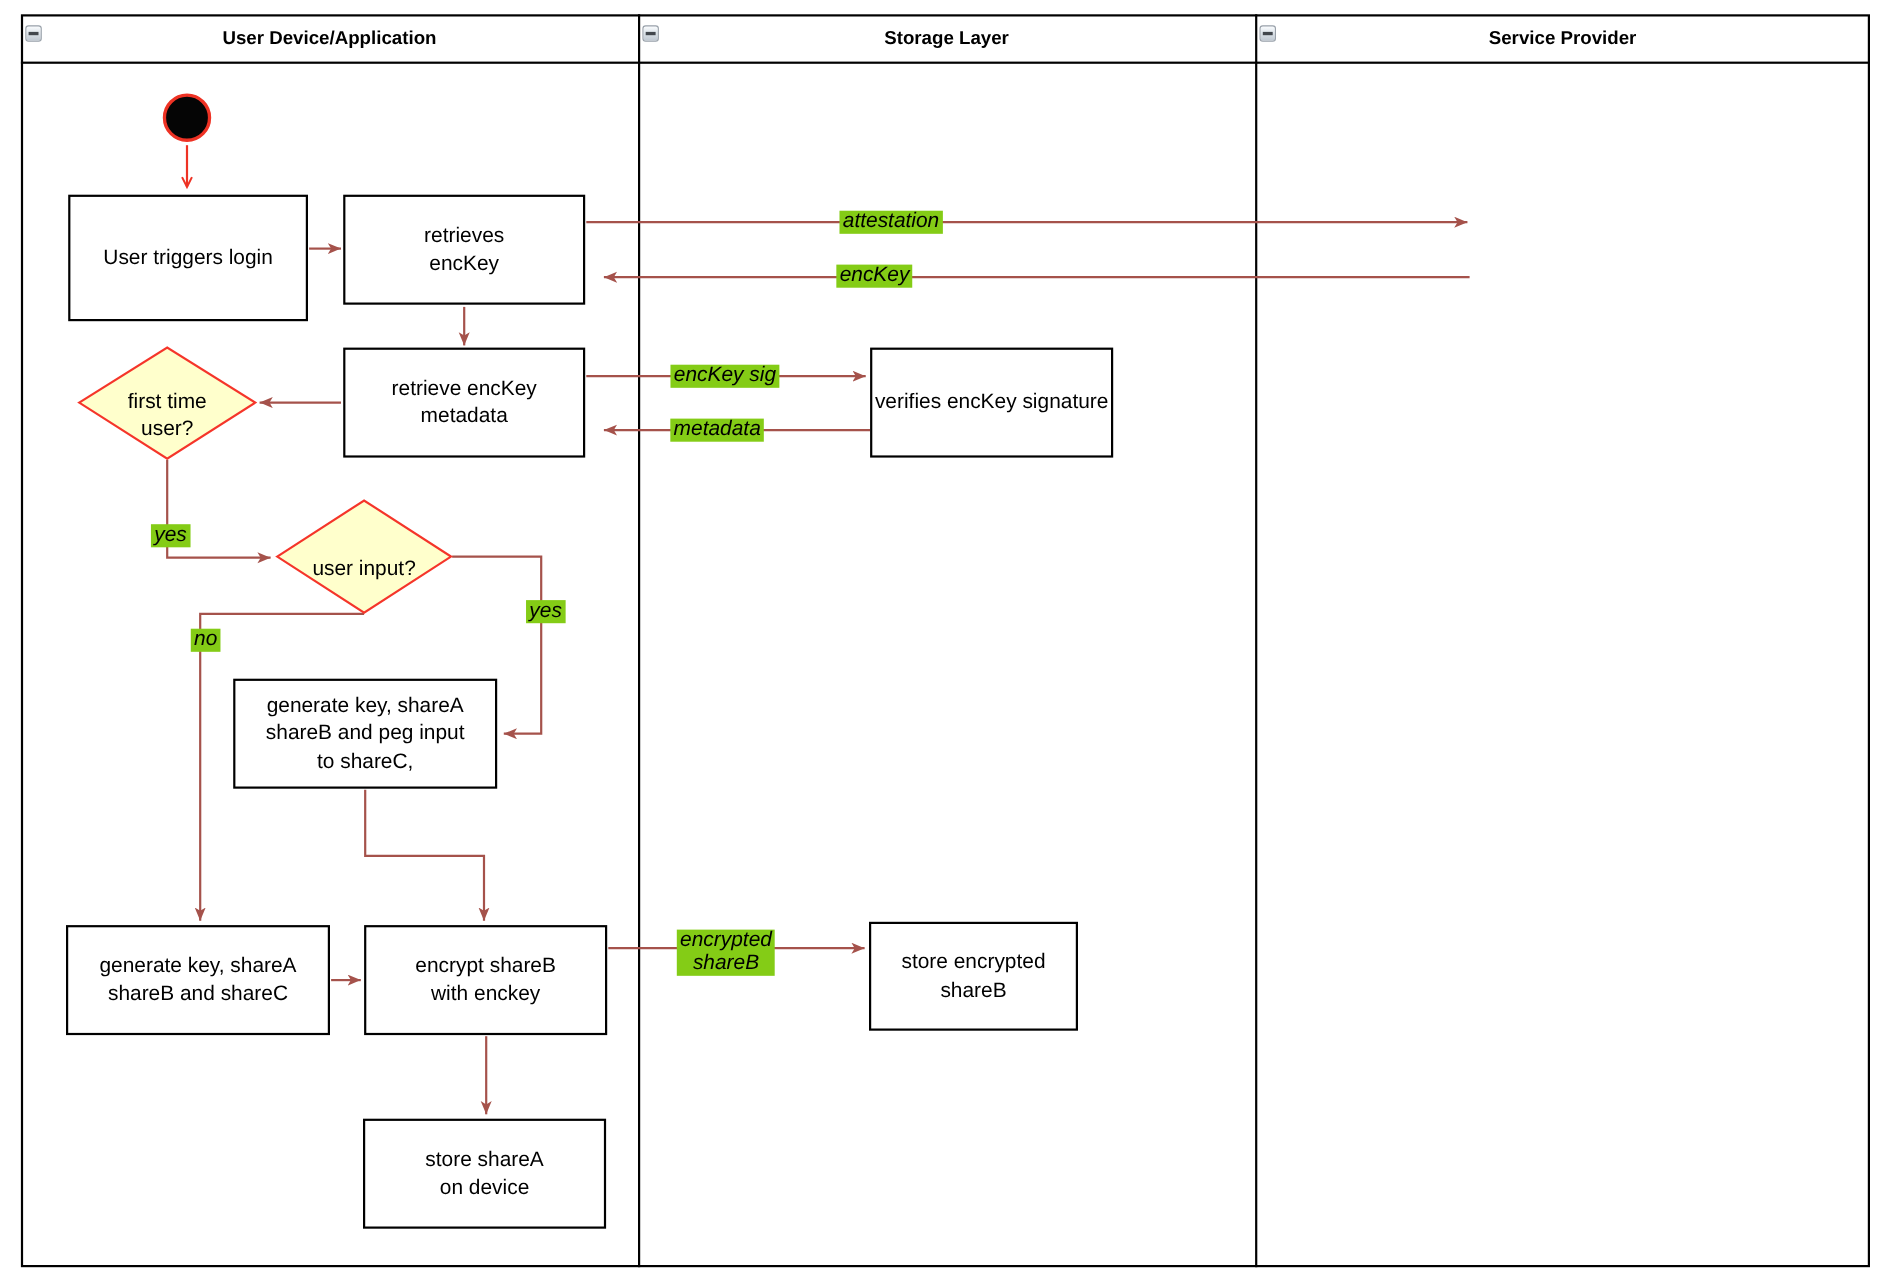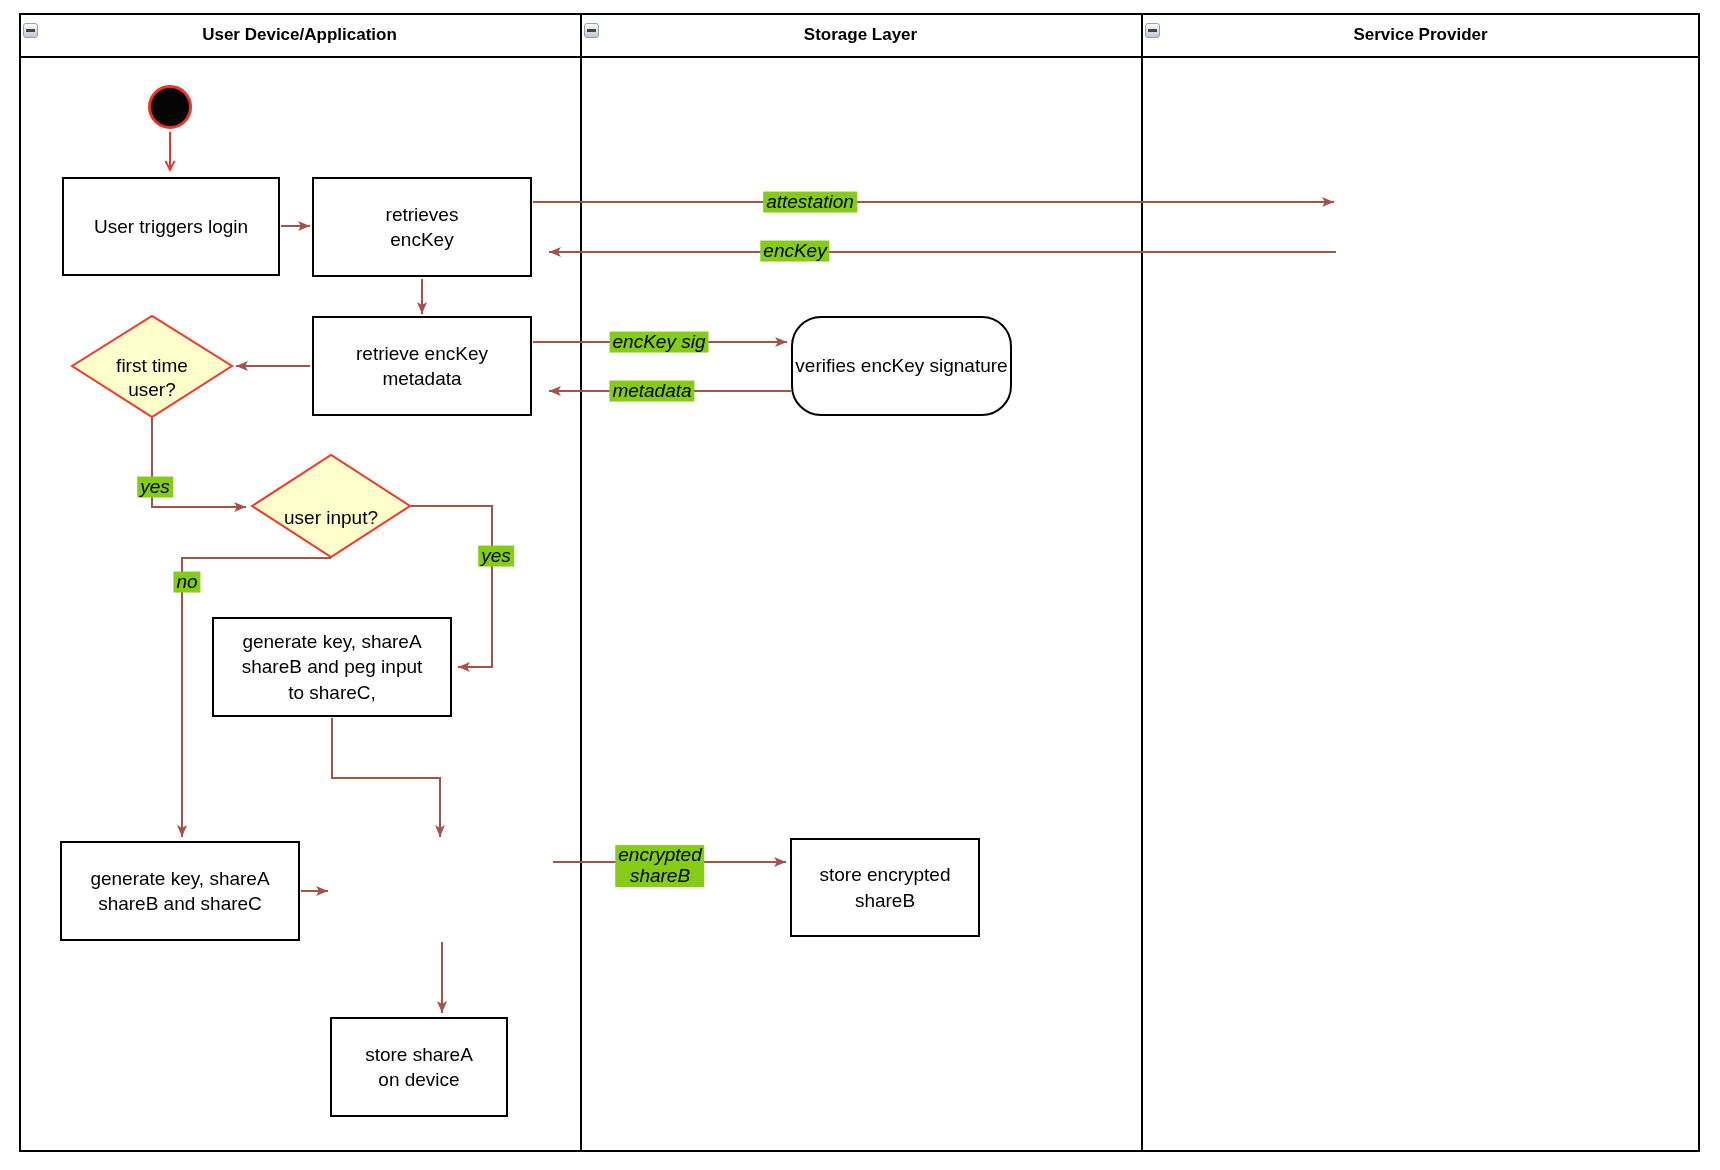--- a/index.html
+++ b/index.html
@@ -22,21 +22,21 @@
         display:flex;align-items:center;justify-content:center;z-index:3;cursor:pointer;}
   .collapse-btn::before{content:"";display:block;width:9px;height:3px;background:#42474d;}
 
   
   svg.wires{position:absolute;left:0;top:0;width:1720px;height:1170px;z-index:2;}
 
   
   .node{position:absolute;box-sizing:border-box;background:#fff;border:2px solid #000;
         display:flex;align-items:center;justify-content:center;text-align:center;
         font-size:19px;line-height:1.32;white-space:pre-line;z-index:3;}
-  .node.nowrap{white-space:nowrap;overflow:visible;border-radius:30px;}
+  .node.nowrap{white-space:nowrap;overflow:visible;}
   .start-node{position:absolute;left:148px;top:85px;width:44px;height:44px;
         box-sizing:border-box;border-radius:50%;background:#050505;
         border:3px solid #ee3224;z-index:3;}
   .decision-text{position:absolute;transform:translate(-50%,-50%);
         font-size:19px;line-height:1.25;text-align:center;white-space:pre-line;z-index:3;margin-top:12px;}
 
   
   .elabel{position:absolute;transform:translate(-50%,-50%);background:#84cc16;
         padding:0 3px;font-size:19px;line-height:1.1;text-align:center;
         white-space:pre-line;z-index:4;font-style:italic;}
@@ -85,34 +85,36 @@
     <line x1="301" y1="891" x2="328" y2="891" stroke="#a5524b" stroke-width="2" marker-end="url(#headBrick)"></line>
     <line x1="553" y1="862" x2="786" y2="862" stroke="#a5524b" stroke-width="2" marker-end="url(#headBrick)"></line>
     <line x1="442" y1="942" x2="442" y2="1013" stroke="#a5524b" stroke-width="2" marker-end="url(#headBrick)"></line>
 
     <polygon points="72,366 152,316 232,366 152,417" fill="#ffffcc" stroke="#f5352a" stroke-width="2"></polygon>
     <polygon points="252,506 331,455 410,506 331,557" fill="#ffffcc" stroke="#f5352a" stroke-width="2"></polygon>
   </svg>
 
   <div class="start-node"></div>
 
-  <div class="node" style="left:62px;top:177px;width:218px;height:99px;">User triggers login</div>
+  <div class="node" style="left:62px;top:177px;width:218px;height:115px;">User triggers login</div>
   <div class="node" style="left:312px;top:177px;width:220px;height:100px;">retrieves
 encKey</div>
   <div class="node" style="left:312px;top:316px;width:220px;height:100px;">retrieve encKey
 metadata</div>
   <div class="node nowrap" style="left:791px;top:316px;width:221px;height:100px;">verifies encKey signature</div>
   <div class="node" style="left:212px;top:617px;width:240px;height:100px;">generate key, shareA
 shareB and peg input
 to shareC,</div>
   <div class="node" style="left:60px;top:841px;width:240px;height:100px;">generate key, shareA
 shareB and shareC</div>
+  <div class="node" style="left:331px;top:841px;width:221px;height:100px;">encrypt shareB
+with enckey</div>
   <div class="node" style="left:790px;top:838px;width:190px;height:99px;">store encrypted
 shareB</div>
-  <div class="node" style="left:330px;top:1017px;width:178px;height:100px;">store shareA
+  <div class="node" style="left:330px;top:1017px;width:221px;height:100px;">store shareA
 on device</div>
 
   <div class="decision-text" style="left:152px;top:366px;">first time
 user?</div>
   <div class="decision-text" style="left:331px;top:506px;">user input?</div>
 
   <div class="elabel" style="left:810px;top:202px;">attestation</div>
   <div class="elabel" style="left:795px;top:251px;">encKey</div>
   <div class="elabel" style="left:659px;top:342px;">encKey sig</div>
   <div class="elabel" style="left:652px;top:391px;">metadata</div>

